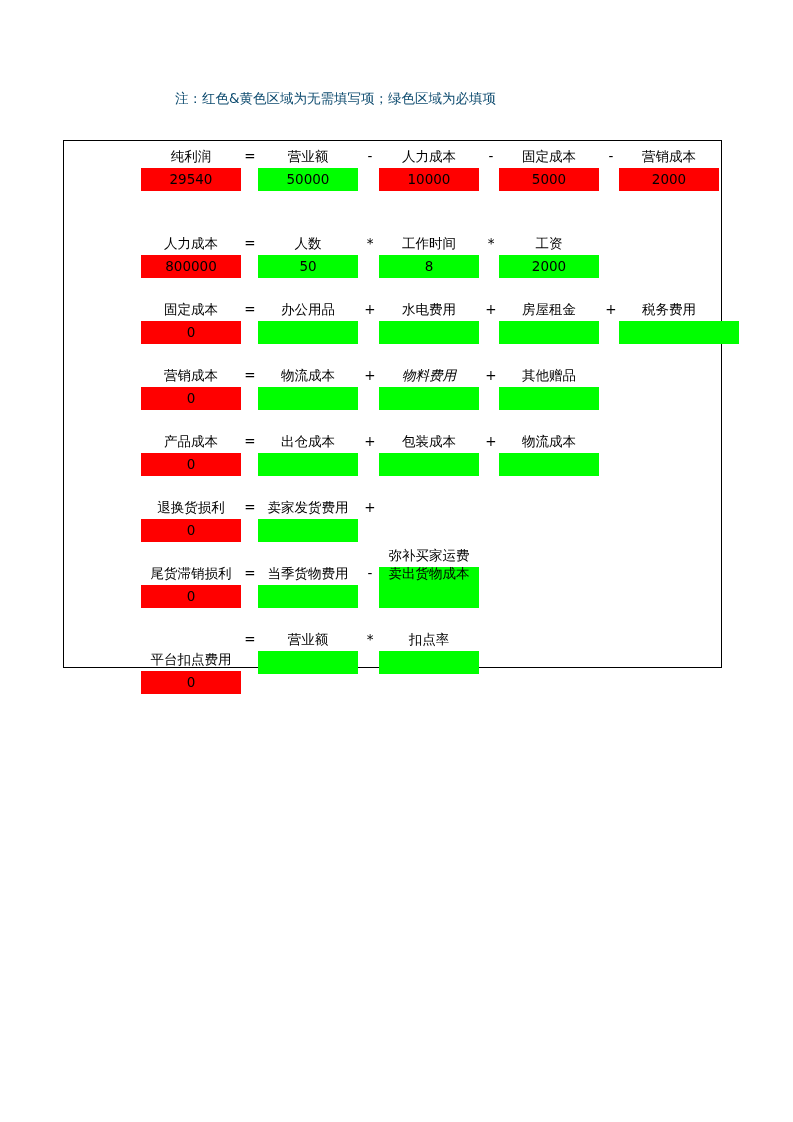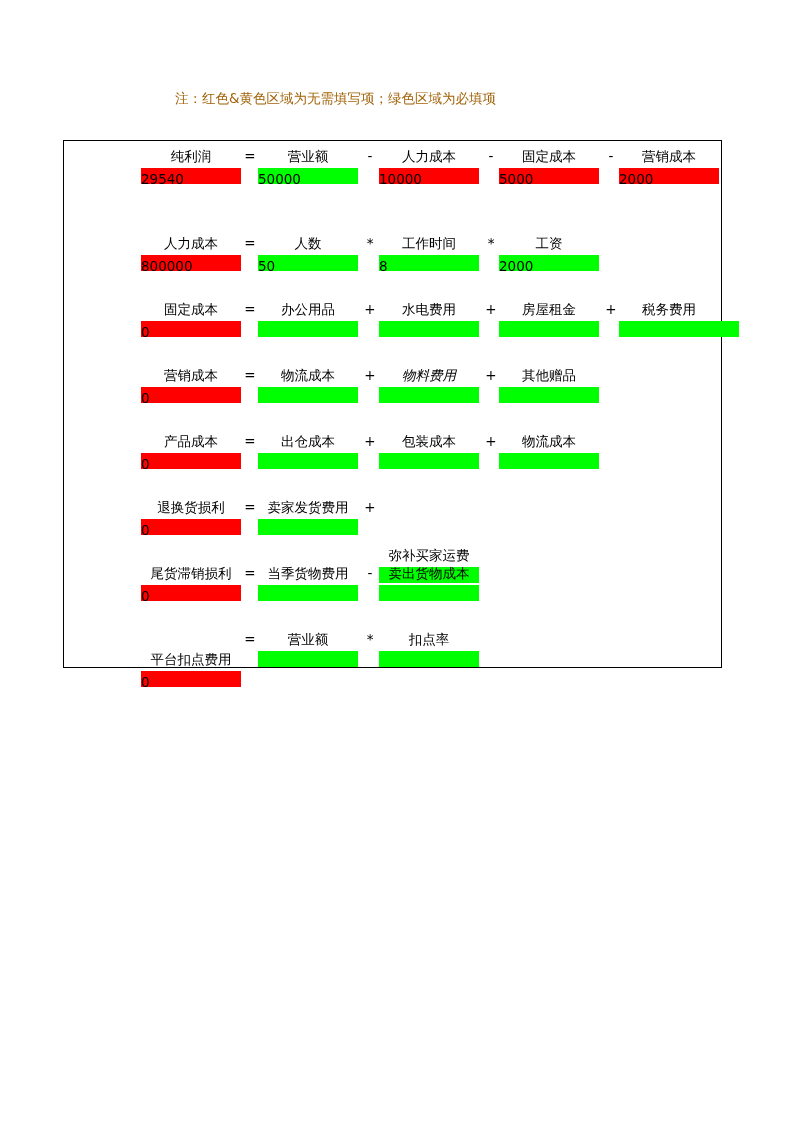--- a/index.html
+++ b/index.html
@@ -16,21 +16,21 @@
     overflow: hidden;
   }
 
   #note {
     position: absolute;
     left: 175px;
     top: 90px;
     font-size: 13.5px;
     line-height: 1.2;
     white-space: nowrap;
-    color: #a16207;
+    color: #0c4a6e;
   }
 
   #sheet-frame {
     position: absolute;
     left: 63px;
     top: 140px;
     width: 659px;
     height: 528px;
     border: 1.5px solid #000000;
     box-sizing: border-box;
@@ -61,22 +61,23 @@
     font-size: 13.5px;
     white-space: nowrap;
     color: #000000;
   }
 
   .term-cell {
     position: absolute;
     top: 22px;
     left: 0;
     width: 100px;
-    height: 16px;
+    height: 23px;
     line-height: 22px;
+    text-align: center;
     font-size: 13.5px;
     color: #000000;
     box-sizing: border-box;
   }
   .term-cell.red   { background: #ff0000; }
   .term-cell.green { background: #00ff00; }
   .term-cell.wide  { width: 120px; }
 
   .operator {
     position: absolute;

